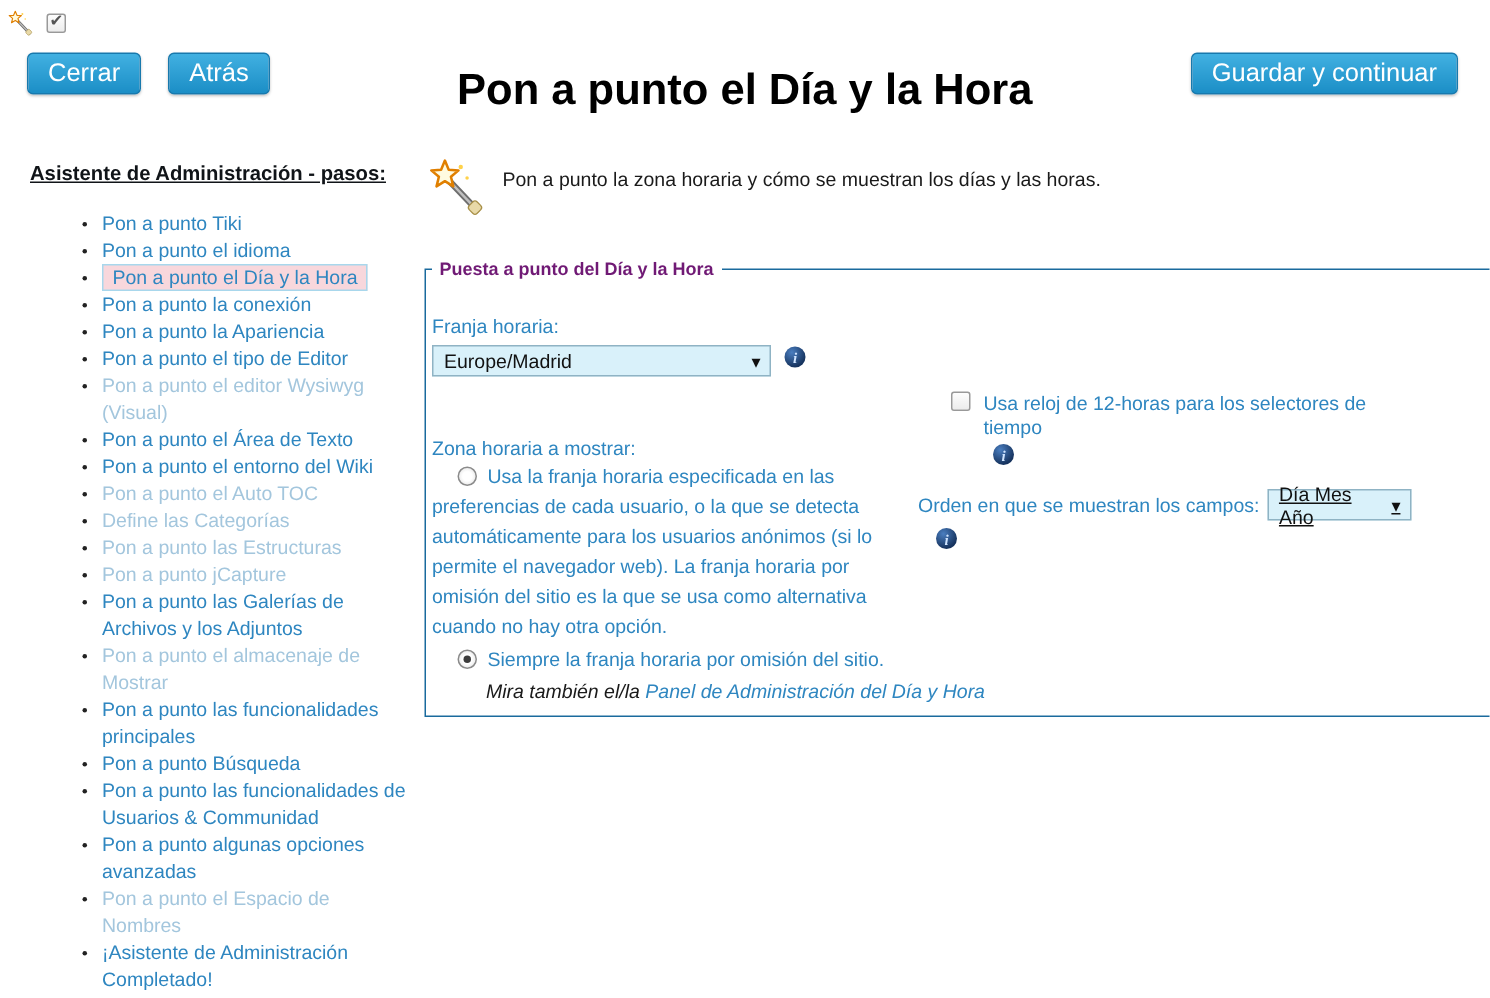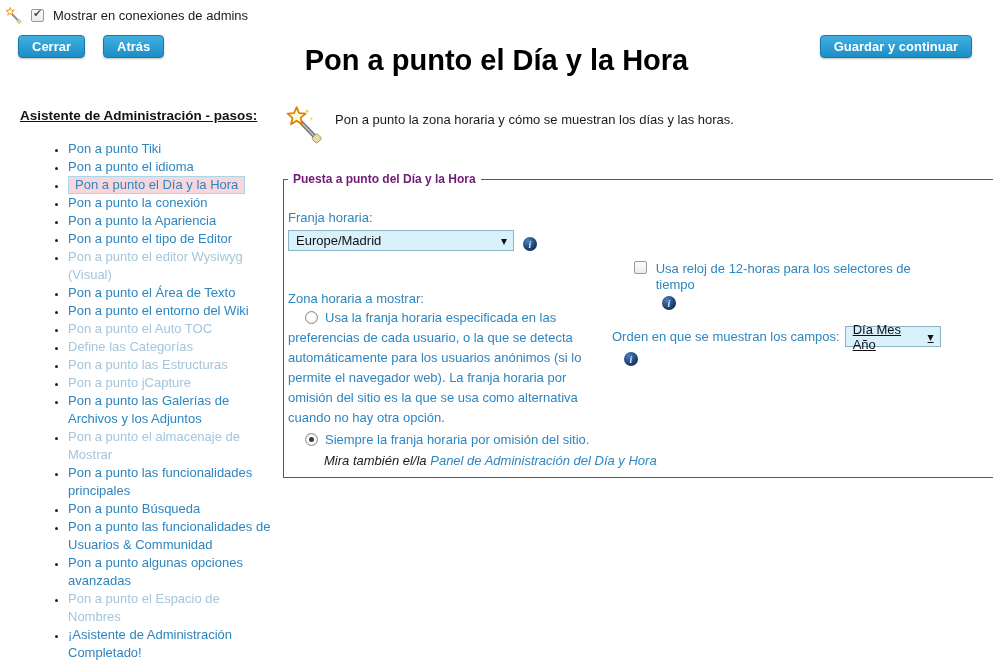--- a/index.html
+++ b/index.html
@@ -12,22 +12,22 @@
   html,body{background:#fff;}
   body{
     width:993px; height:665px; position:relative; overflow:hidden;
     font-family:"Liberation Sans", sans-serif; font-size:13px; color:#222;
   }
   
   .admin-toggle{position:absolute; left:5px; top:7px; display:flex; align-items:center; gap:9px;}
   .admin-toggle .label{color:#1a1a1a;}
   .btn{
     display:inline-block; border:1px solid #1879ad; border-radius:4px;
-    background:linear-gradient(#41b0e1,#1b8ec6); color:#fff; font-weight:bold;
-    font-size:13px; padding:3px 13px; cursor:pointer; box-shadow:0 1px 2px rgba(0,0,0,.25);
+    background:linear-gradient(#41b0e1,#1b8ec6); color:#fff; font-weight:normal;
+    font-size:17px; padding:3px 13px; cursor:pointer; box-shadow:0 1px 2px rgba(0,0,0,.25);
     font-family:"Liberation Sans", sans-serif;
   }
   .btn-row{position:absolute; left:18px; top:35px; display:flex; gap:18px;}
   .save-btn{position:absolute; right:21px; top:35px;}
   .page-title{
     position:absolute; left:0; right:0; top:44px; text-align:center;
     font-size:29px; font-weight:bold; color:var(--title-color);
   }
   
   .cb{
@@ -81,21 +81,21 @@
   }
   .select .arrow::after{content:"\25BE"; font-size:12px; color:#111;}
   .tz-select{width:226px; margin-top:5px;}
   .order-select{width:96px; flex:none;text-decoration:underline;}
   .info{
     display:inline-block; width:14px; height:14px; border-radius:50%; flex:none;
     background:radial-gradient(circle at 35% 28%, #4a7ec0, var(--info-icon) 72%);
     color:#cfe4ff; text-align:center; line-height:14px; vertical-align:middle; cursor:pointer;
   }
   .info::after{content:"i"; font:italic bold 10px "Liberation Serif", serif;}
-  .tz-row{display:flex; align-items:flex-end; gap:9px;}
+  .tz-row{display:flex; align-items:center; gap:9px;}
   .zona-block{margin-top:40px;}
   .radio-option{line-height:20px; color:var(--link-blue); margin-top:2px;}
   .radio-option .radio{margin:0 7px 0 17px;}
   .clock-row{margin-left:22px; display:flex; gap:9px; line-height:16px;}
   .clock-info{margin-left:50px; margin-top:3px;}
   .order-row{margin-top:16px; display:flex; align-items:center; gap:5px;}
   .order-info{margin-left:12px; margin-top:5px;}
   .see-also{position:absolute; left:4px; bottom:9px; font-style:italic; color:#1a1a1a;margin-left:36px;}
   .see-also a{color:var(--link-blue); text-decoration:none; cursor:pointer;}
 </style>
@@ -141,21 +141,20 @@
       <rect x="24" y="43.5" width="20" height="5.5" rx="2.2" fill="url(#wood)" stroke="#6d3c0c" stroke-width="1"></rect>
     </g>
   </defs>
 </svg>
 
 <div class="admin-toggle">
   <svg class="wizard-icon-sm" viewBox="0 0 36 36">
       <use href="#wand"></use>
     </svg>
   <span class="cb checked"></span>
-  <span class="label">Mostrar en conexiones de admins</span>
 </div>
 
 <div class="btn-row">
   <button class="btn">Cerrar</button>
   <button class="btn">Atrás</button>
 </div>
 <button class="btn save-btn">Guardar y continuar</button>
 
 <h1 class="page-title">Pon a punto el Día y la Hora</h1>
 

